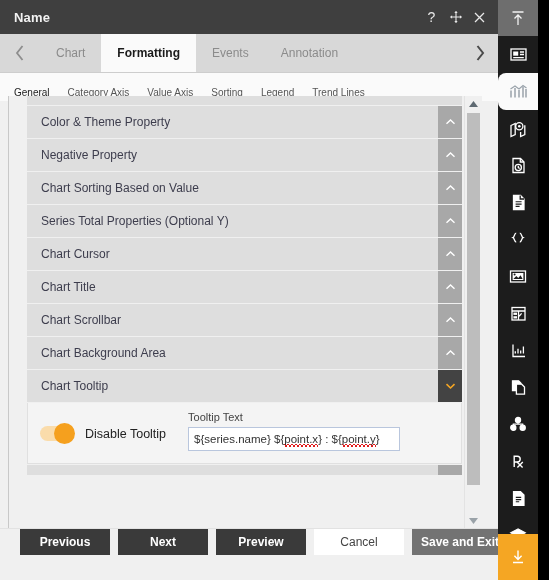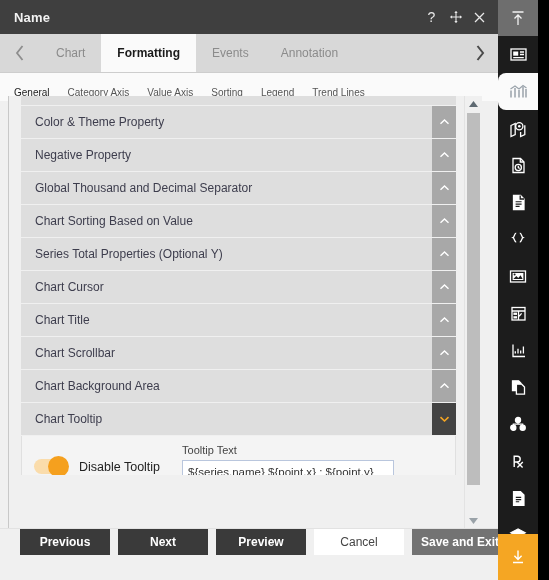--- a/index.html
+++ b/index.html
@@ -45,21 +45,21 @@
   .subtab.active{color:#222;}
   .subtab.active:after{content:"";position:absolute;left:0;right:9px;bottom:0;height:2px;background:#f5a623;}
   .subtab:first-child.active:after{left:0;right:9px;}
 
   
   .content{
     position:absolute;left:8px;top:96px;width:474px;height:432px;
     background:#f0f0f0;border-left:1px solid #c8c8c8;box-sizing:border-box;
     overflow:hidden;
   }
-  .acc-scroll{position:absolute;left:0;top:0;width:455px;height:379px;overflow:hidden;}
+  .acc-scroll{position:absolute;left:6px;top:0;width:455px;height:379px;overflow:hidden;}
   .acc-inner{padding:0 8px 0 12px;box-sizing:border-box;width:455px;}
   .acc-row{
     height:32px;background:#dedede;display:flex;align-items:center;
     margin-bottom:1px;box-sizing:border-box;
   }
   .acc-row .lbl{flex:1;padding-left:14px;font-size:12px;color:#3d3d4d;white-space:nowrap;overflow:hidden;}
   .acc-btn{
     width:24px;height:32px;background:#a8a8a8;display:flex;align-items:center;justify-content:center;
     cursor:pointer;flex:0 0 auto;
   }
@@ -197,28 +197,20 @@
 
           <div class="acc-row">
             <span class="lbl">Negative Property</span>
             <span class="acc-btn">
               <svg width="11" height="8" viewBox="0 0 11 8" fill="none" stroke="#fff" stroke-width="1.4">
                   <path d="M1.5 5.8 5.5 2l4 3.8"></path>
                 </svg>
             </span>
           </div>
 
-          <div class="acc-row">
-            <span class="lbl">Global Thousand and Decimal Separator</span>
-            <span class="acc-btn">
-              <svg width="11" height="8" viewBox="0 0 11 8" fill="none" stroke="#fff" stroke-width="1.4">
-                  <path d="M1.5 5.8 5.5 2l4 3.8"></path>
-                </svg>
-            </span>
-          </div>
 
           <div class="acc-row">
             <span class="lbl">Chart Sorting Based on Value</span>
             <span class="acc-btn">
               <svg width="11" height="8" viewBox="0 0 11 8" fill="none" stroke="#fff" stroke-width="1.4">
                   <path d="M1.5 5.8 5.5 2l4 3.8"></path>
                 </svg>
             </span>
           </div>
 

